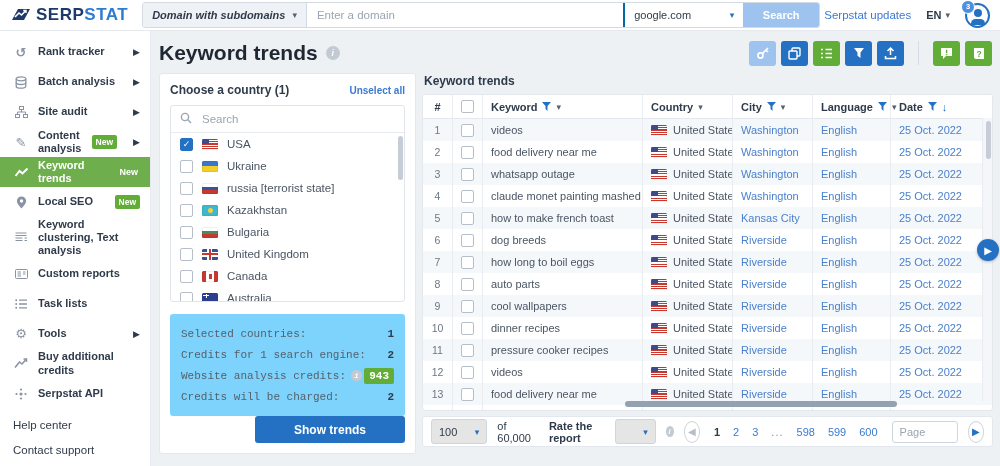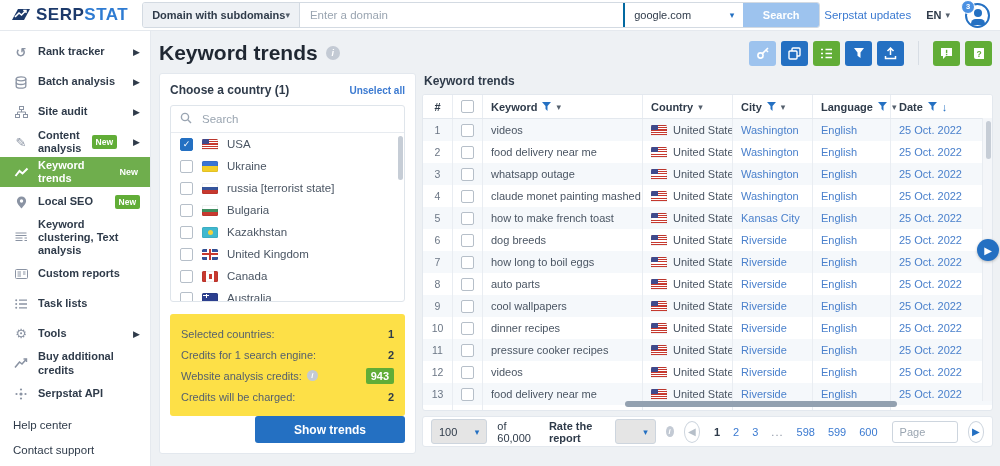--- a/index.html
+++ b/index.html
@@ -6,21 +6,21 @@
     font-family:"Liberation Sans","DejaVu Sans",sans-serif;background:#eef1f4;color:#2f3b4a;}
   .app{width:1000px;height:466px;display:flex;flex-direction:column;overflow:hidden;}
 
   
   .topbar{height:30px;background:#fff;border-bottom:1px solid #e5e9ee;display:flex;align-items:center;padding:0 10px;flex:none;}
   .logo{display:flex;align-items:center;gap:4px;cursor:pointer;}
   .logo-mark{display:flex;align-items:center;}
   .logo-text{font-size:17px;font-weight:800;letter-spacing:.5px;}
   .logo-serp{color:#1d3a6b;} .logo-stat{color:#2e7bd2;}
   .searchbar{margin-left:14px;display:flex;height:24px;border:1px solid #d3dae2;border-radius:3px;overflow:hidden;width:676px;background:#fff;}
-  .scope{background:#eef1f5;display:flex;align-items:center;padding:0 9px;font-size:11px;font-weight:700;border-right:1px solid #d3dae2;cursor:pointer;white-space:nowrap;}
+  .scope{background:#eef1f5;display:flex;align-items:center;gap:7px;padding:0 9px;font-size:11px;font-weight:700;border-right:1px solid #d3dae2;cursor:pointer;white-space:nowrap;font-style:italic;}
   .caret{font-size:9px;color:#55606d;}
   .caret.blue{color:#2470c2;}
   .domain-input{flex:1;border:none;outline:none;font-size:11.5px;padding:0 10px;color:#2f3b4a;font-family:inherit;}
   .domain-input::placeholder{color:#9aa5b1;}
   .engine{display:flex;align-items:center;justify-content:space-between;border-left:2px solid #0369a1;padding:0 9px;width:100px;font-size:11px;cursor:pointer;background:#fff;}
   .search-btn{width:76px;background:#9dc3ee;color:#fff;border:0;font-size:11px;font-weight:700;cursor:pointer;font-family:inherit;}
   .top-right{margin-left:auto;display:flex;align-items:center;gap:15px;}
   .updates{font-size:11.5px;color:#3b7ad1;text-decoration:none;cursor:pointer;white-space:nowrap;}
   .lang{display:flex;align-items:center;gap:4px;font-size:11px;font-weight:700;cursor:pointer;}
   .avatar{position:relative;width:21px;height:21px;border:2px solid #2470c2;border-radius:50%;background:#fff;cursor:pointer;}
@@ -64,21 +64,21 @@
   .list-box{border:1px solid #dfe5eb;border-radius:3px;height:206px;overflow:hidden;position:relative;}
   .list-search{height:26px;display:flex;align-items:center;gap:8px;padding:0 9px;border-bottom:1px solid #e7ebf0;}
   .list-search input{border:none;outline:none;font-size:11.5px;flex:1;color:#2f3b4a;font-family:inherit;}
   .list-search input::placeholder{color:#9aa5b1;}
   .c-row{height:22px;display:flex;align-items:center;gap:9px;padding:0 9px;cursor:pointer;}
   .c-name{font-size:11.5px;color:#4a5563;}
   .cb{width:13px;height:13px;border:1px solid #b6bfc9;border-radius:2px;background:#fff;flex:none;display:flex;align-items:center;justify-content:center;cursor:pointer;box-sizing:border-box;}
   .cb.checked{background:#2470c2;border-color:#2470c2;}
   .tick{color:#fff;font-size:9px;font-weight:700;line-height:1;}
   .list-scroll{position:absolute;right:1px;top:30px;width:5px;height:44px;border-radius:3px;background:#c6cdd6;}
-  .stats-box{margin-top:12px;background:#fde047;border-radius:3px;padding:9px 11px;}
+  .stats-box{margin-top:12px;background:#7dd3fc;border-radius:3px;padding:9px 11px;font-family:Liberation Mono, monospace;}
   .stat-row{height:21px;display:flex;align-items:center;justify-content:space-between;}
   .stat-label{font-size:11px;color:#55606d;display:flex;align-items:center;gap:5px;}
   .stat-value{font-size:11px;font-weight:600;color:#2f3b4a;}
   .stat-value.badge-green{background:#61ad37;color:#fff;padding:2px 5px;border-radius:2px;}
   .mini-info{width:11px;height:11px;border-radius:50%;background:#c3cad4;color:#fff;font-size:7.5px;font-style:italic;font-weight:700;display:flex;align-items:center;justify-content:center;cursor:pointer;}
   .show-row{margin-top:auto;display:flex;justify-content:flex-end;}
   .show-btn{width:150px;height:27px;background:#2470c2;color:#fff;border:0;border-radius:3px;font-size:12px;font-weight:700;cursor:pointer;font-family:inherit;}
 
   
   .right-col{flex:1;display:flex;flex-direction:column;min-width:0;}
@@ -406,28 +406,28 @@
                 </div>
 
                 <div class="c-row">
                   <span class="cb"></span>
                   <span class="flag flag-ru"></span>
                   <span class="c-name">russia [terrorist state]</span>
                 </div>
 
                 <div class="c-row">
                   <span class="cb"></span>
+                  <span class="flag flag-kz"></span>
+                  <span class="c-name">Kazakhstan</span>
+                </div>
+
+                <div class="c-row">
+                  <span class="cb"></span>
                   <span class="flag flag-bg"></span>
                   <span class="c-name">Bulgaria</span>
-                </div>
-
-                <div class="c-row">
-                  <span class="cb"></span>
-                  <span class="flag flag-kz"></span>
-                  <span class="c-name">Kazakhstan</span>
                 </div>
 
                 <div class="c-row">
                   <span class="cb"></span>
                   <span class="flag flag-gb"></span>
                   <span class="c-name">United Kingdom</span>
                 </div>
 
                 <div class="c-row">
                   <span class="cb"></span>

